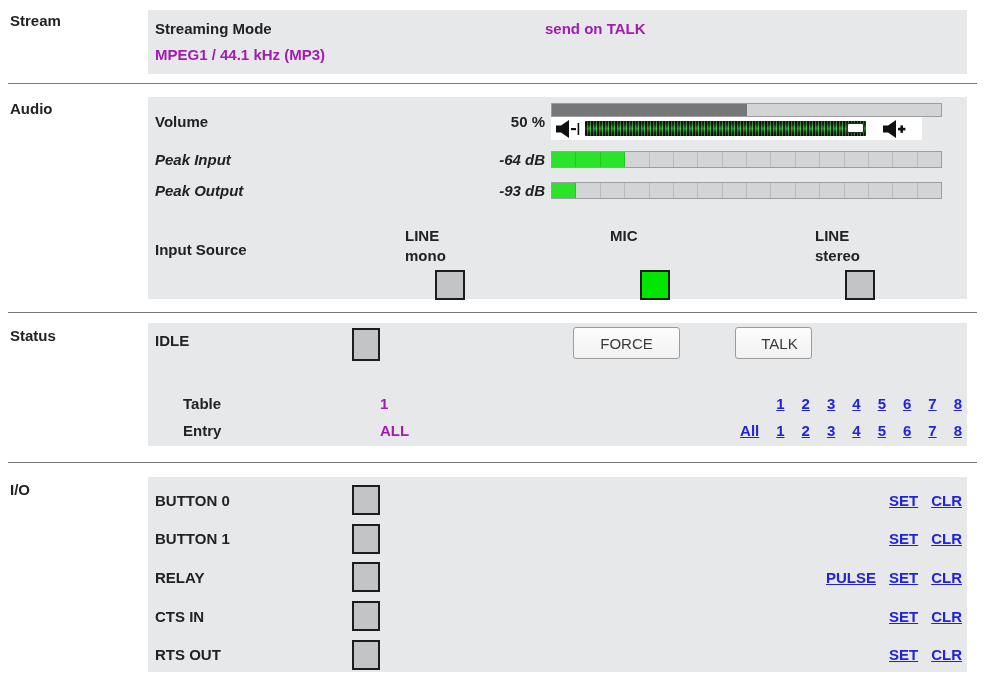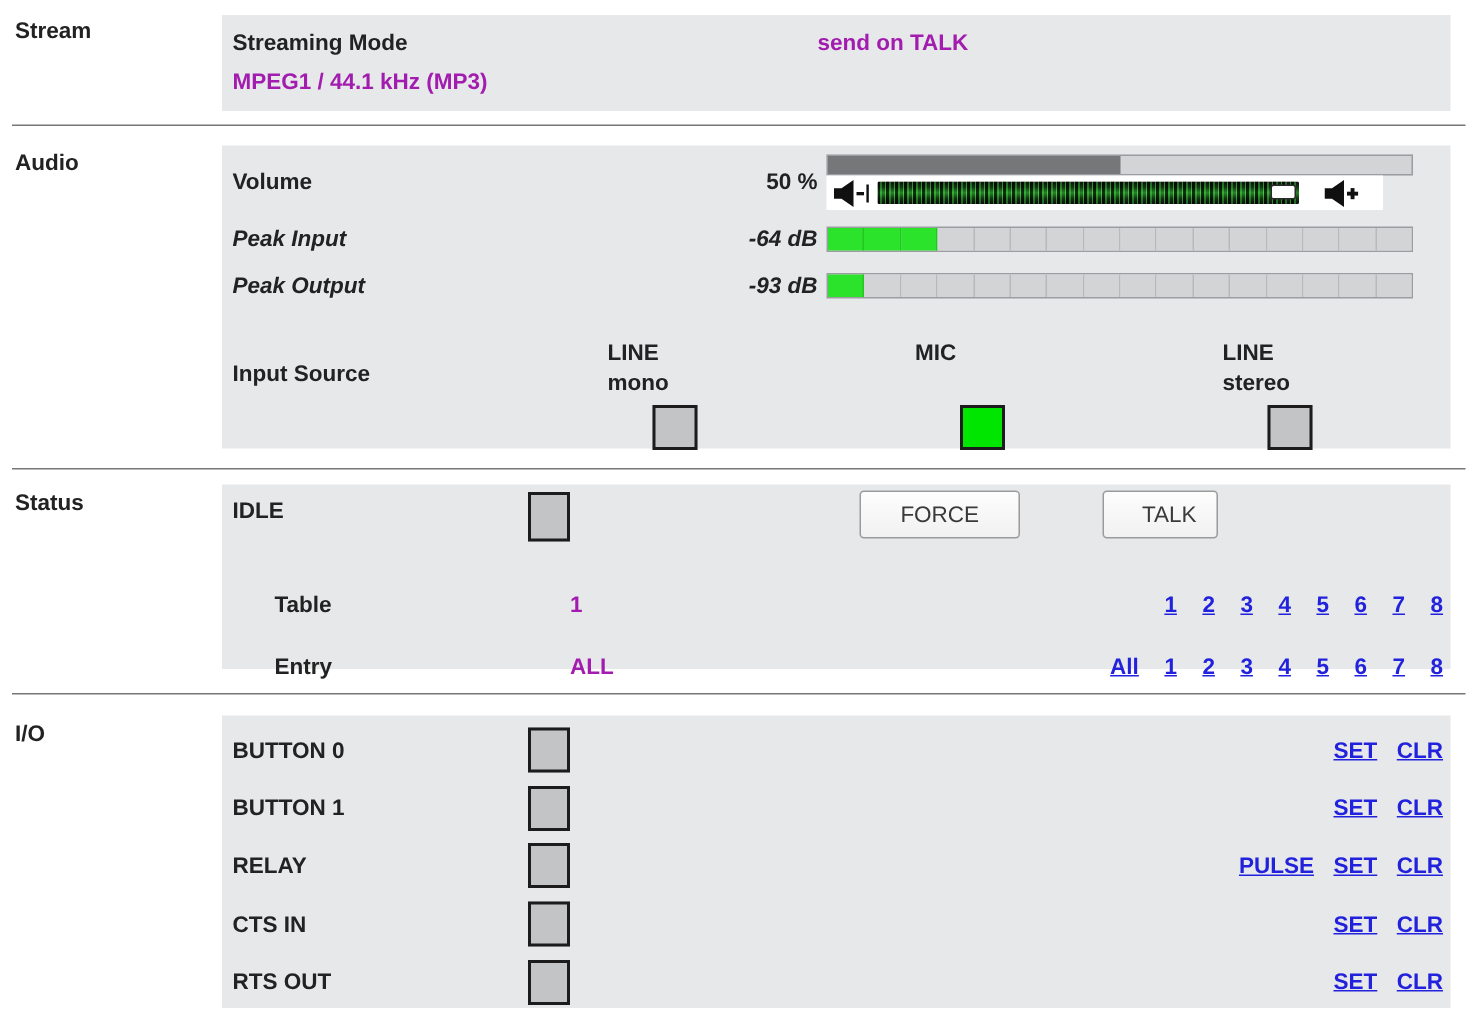--- a/index.html
+++ b/index.html
@@ -200,21 +200,21 @@
           <a href="#" class="lnk">1</a>
           <a href="#" class="lnk">2</a>
           <a href="#" class="lnk">3</a>
           <a href="#" class="lnk">4</a>
           <a href="#" class="lnk">5</a>
           <a href="#" class="lnk">6</a>
           <a href="#" class="lnk">7</a>
           <a href="#" class="lnk">8</a>
         </div>
     </div>
-    <div class="st-row" style="top:109px">
+    <div class="st-row" style="top:95px">
       <div class="rowname">Entry</div>
       <div class="kv-val">ALL</div>
       <div class="linkrow st-links">
           <a href="#" class="lnk">All</a>
           <a href="#" class="lnk">1</a>
           <a href="#" class="lnk">2</a>
           <a href="#" class="lnk">3</a>
           <a href="#" class="lnk">4</a>
           <a href="#" class="lnk">5</a>
           <a href="#" class="lnk">6</a>

